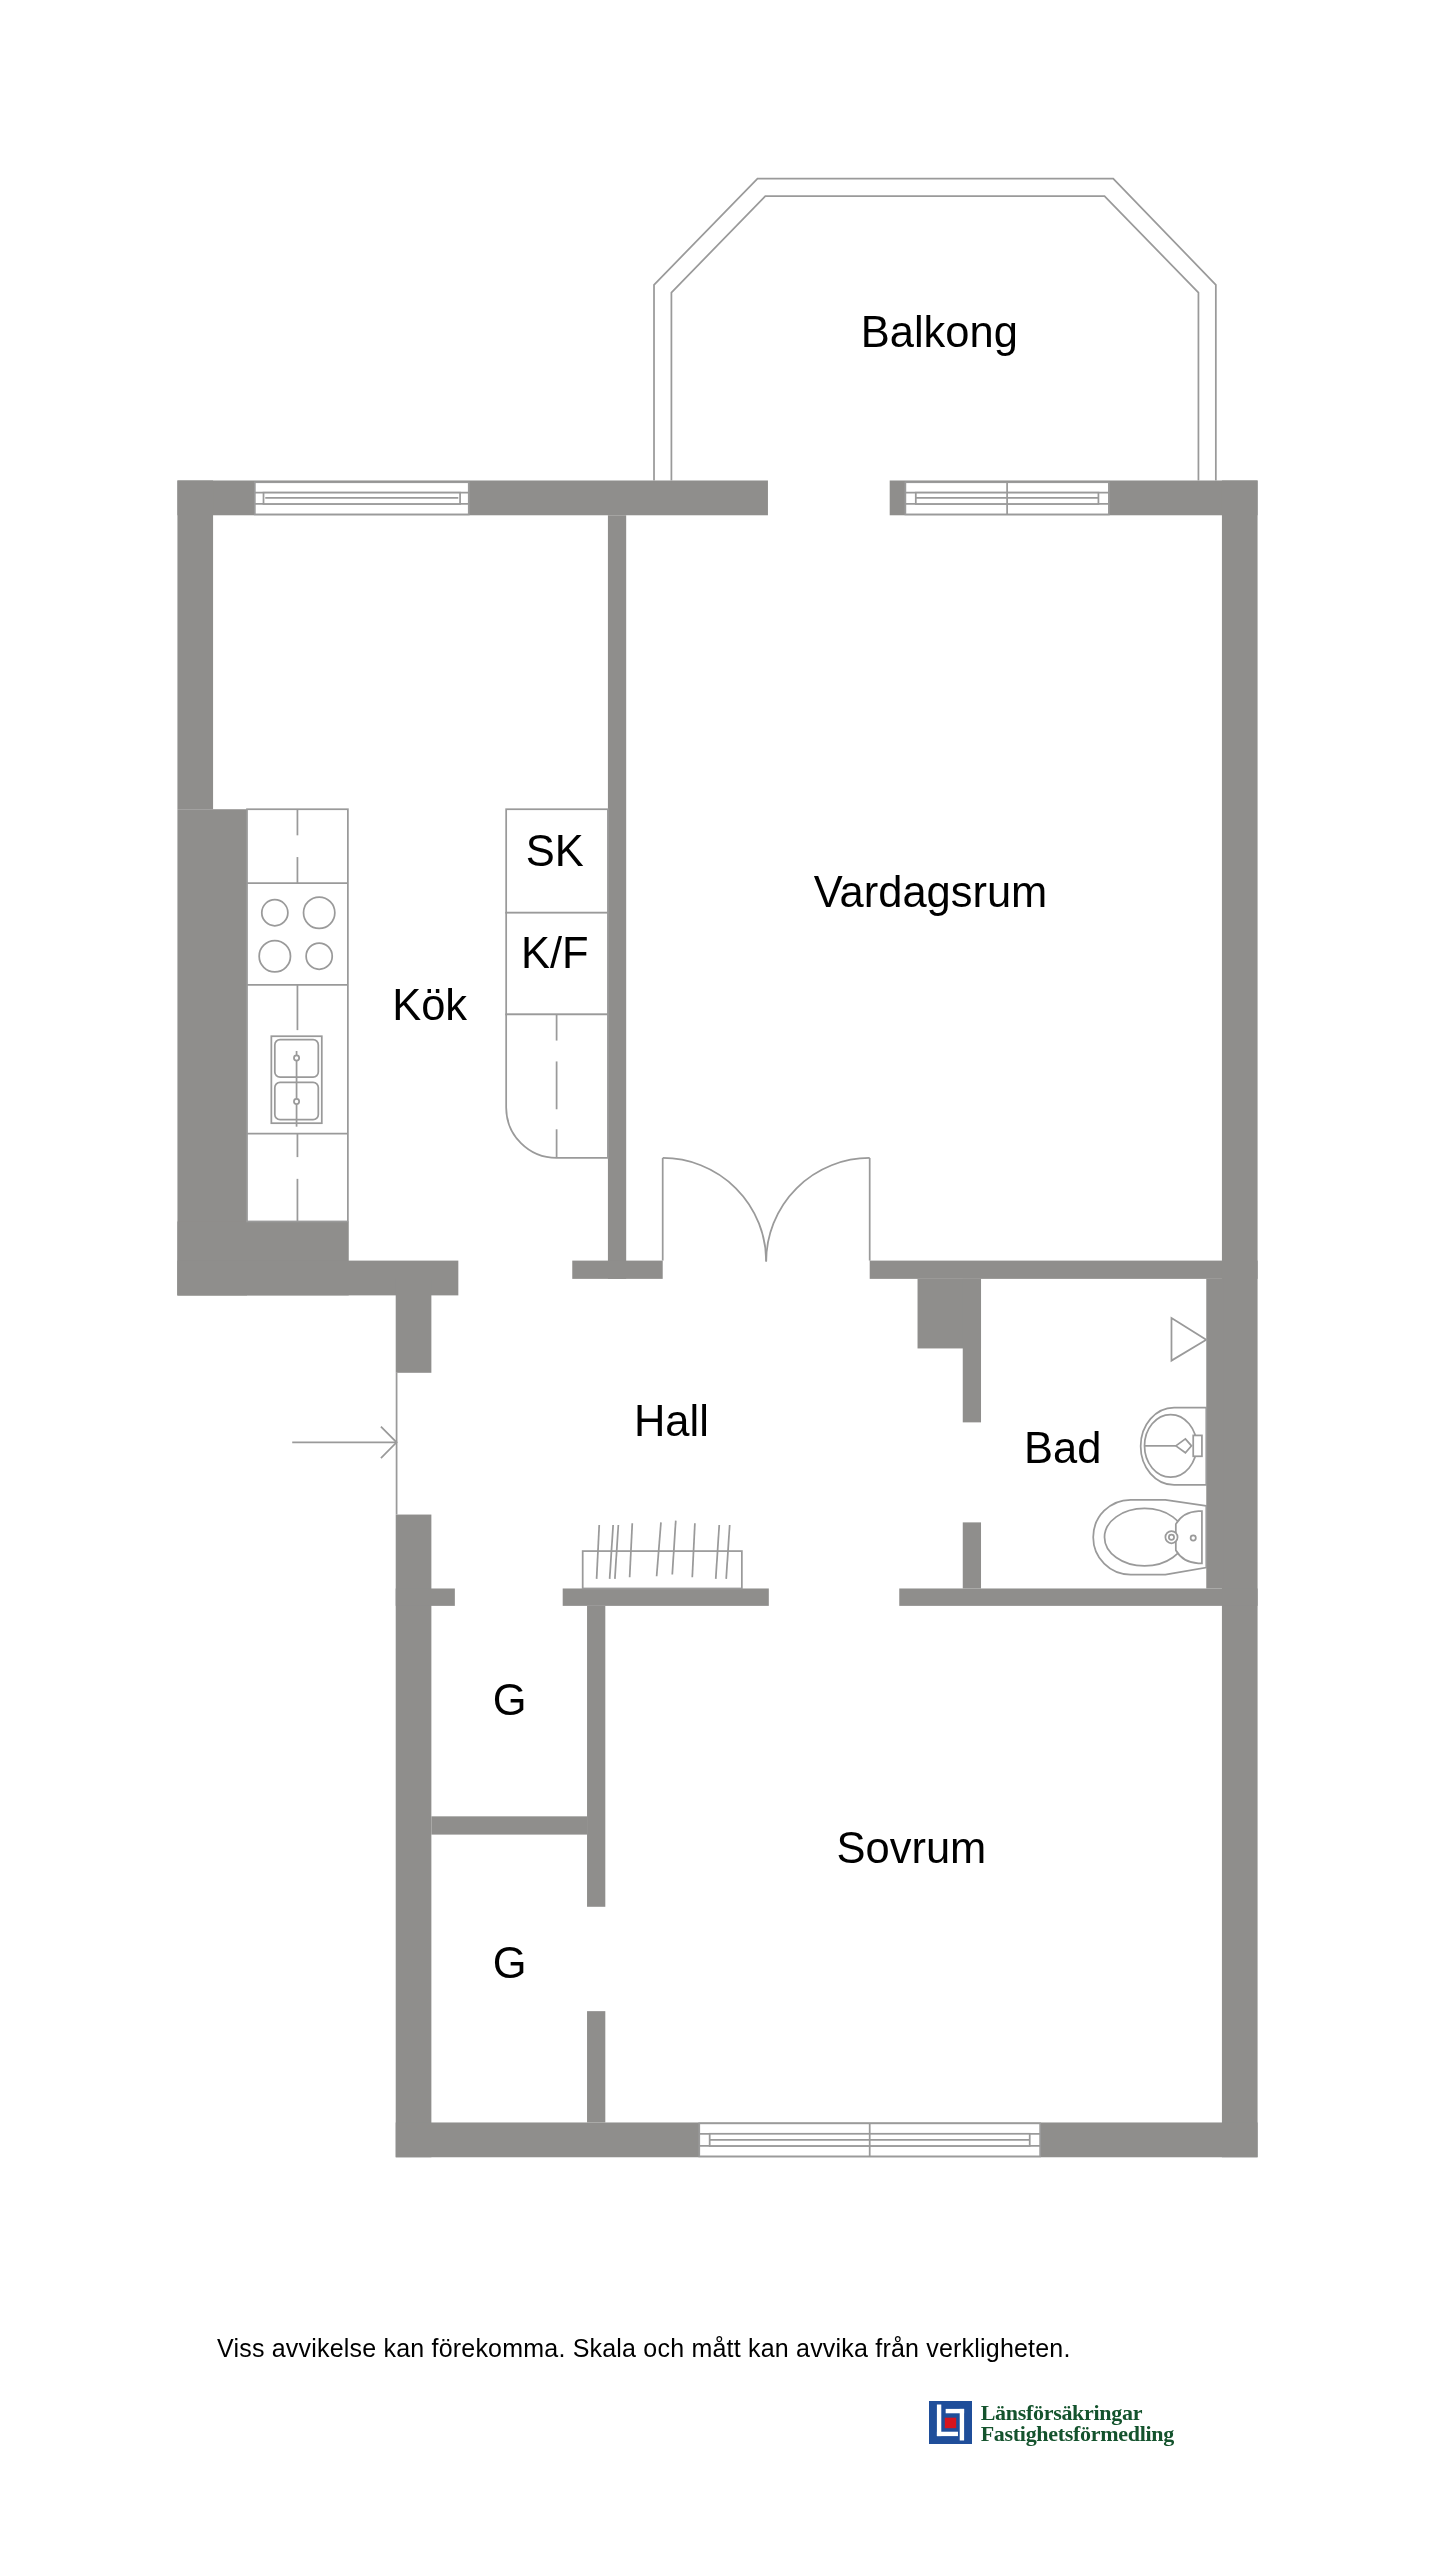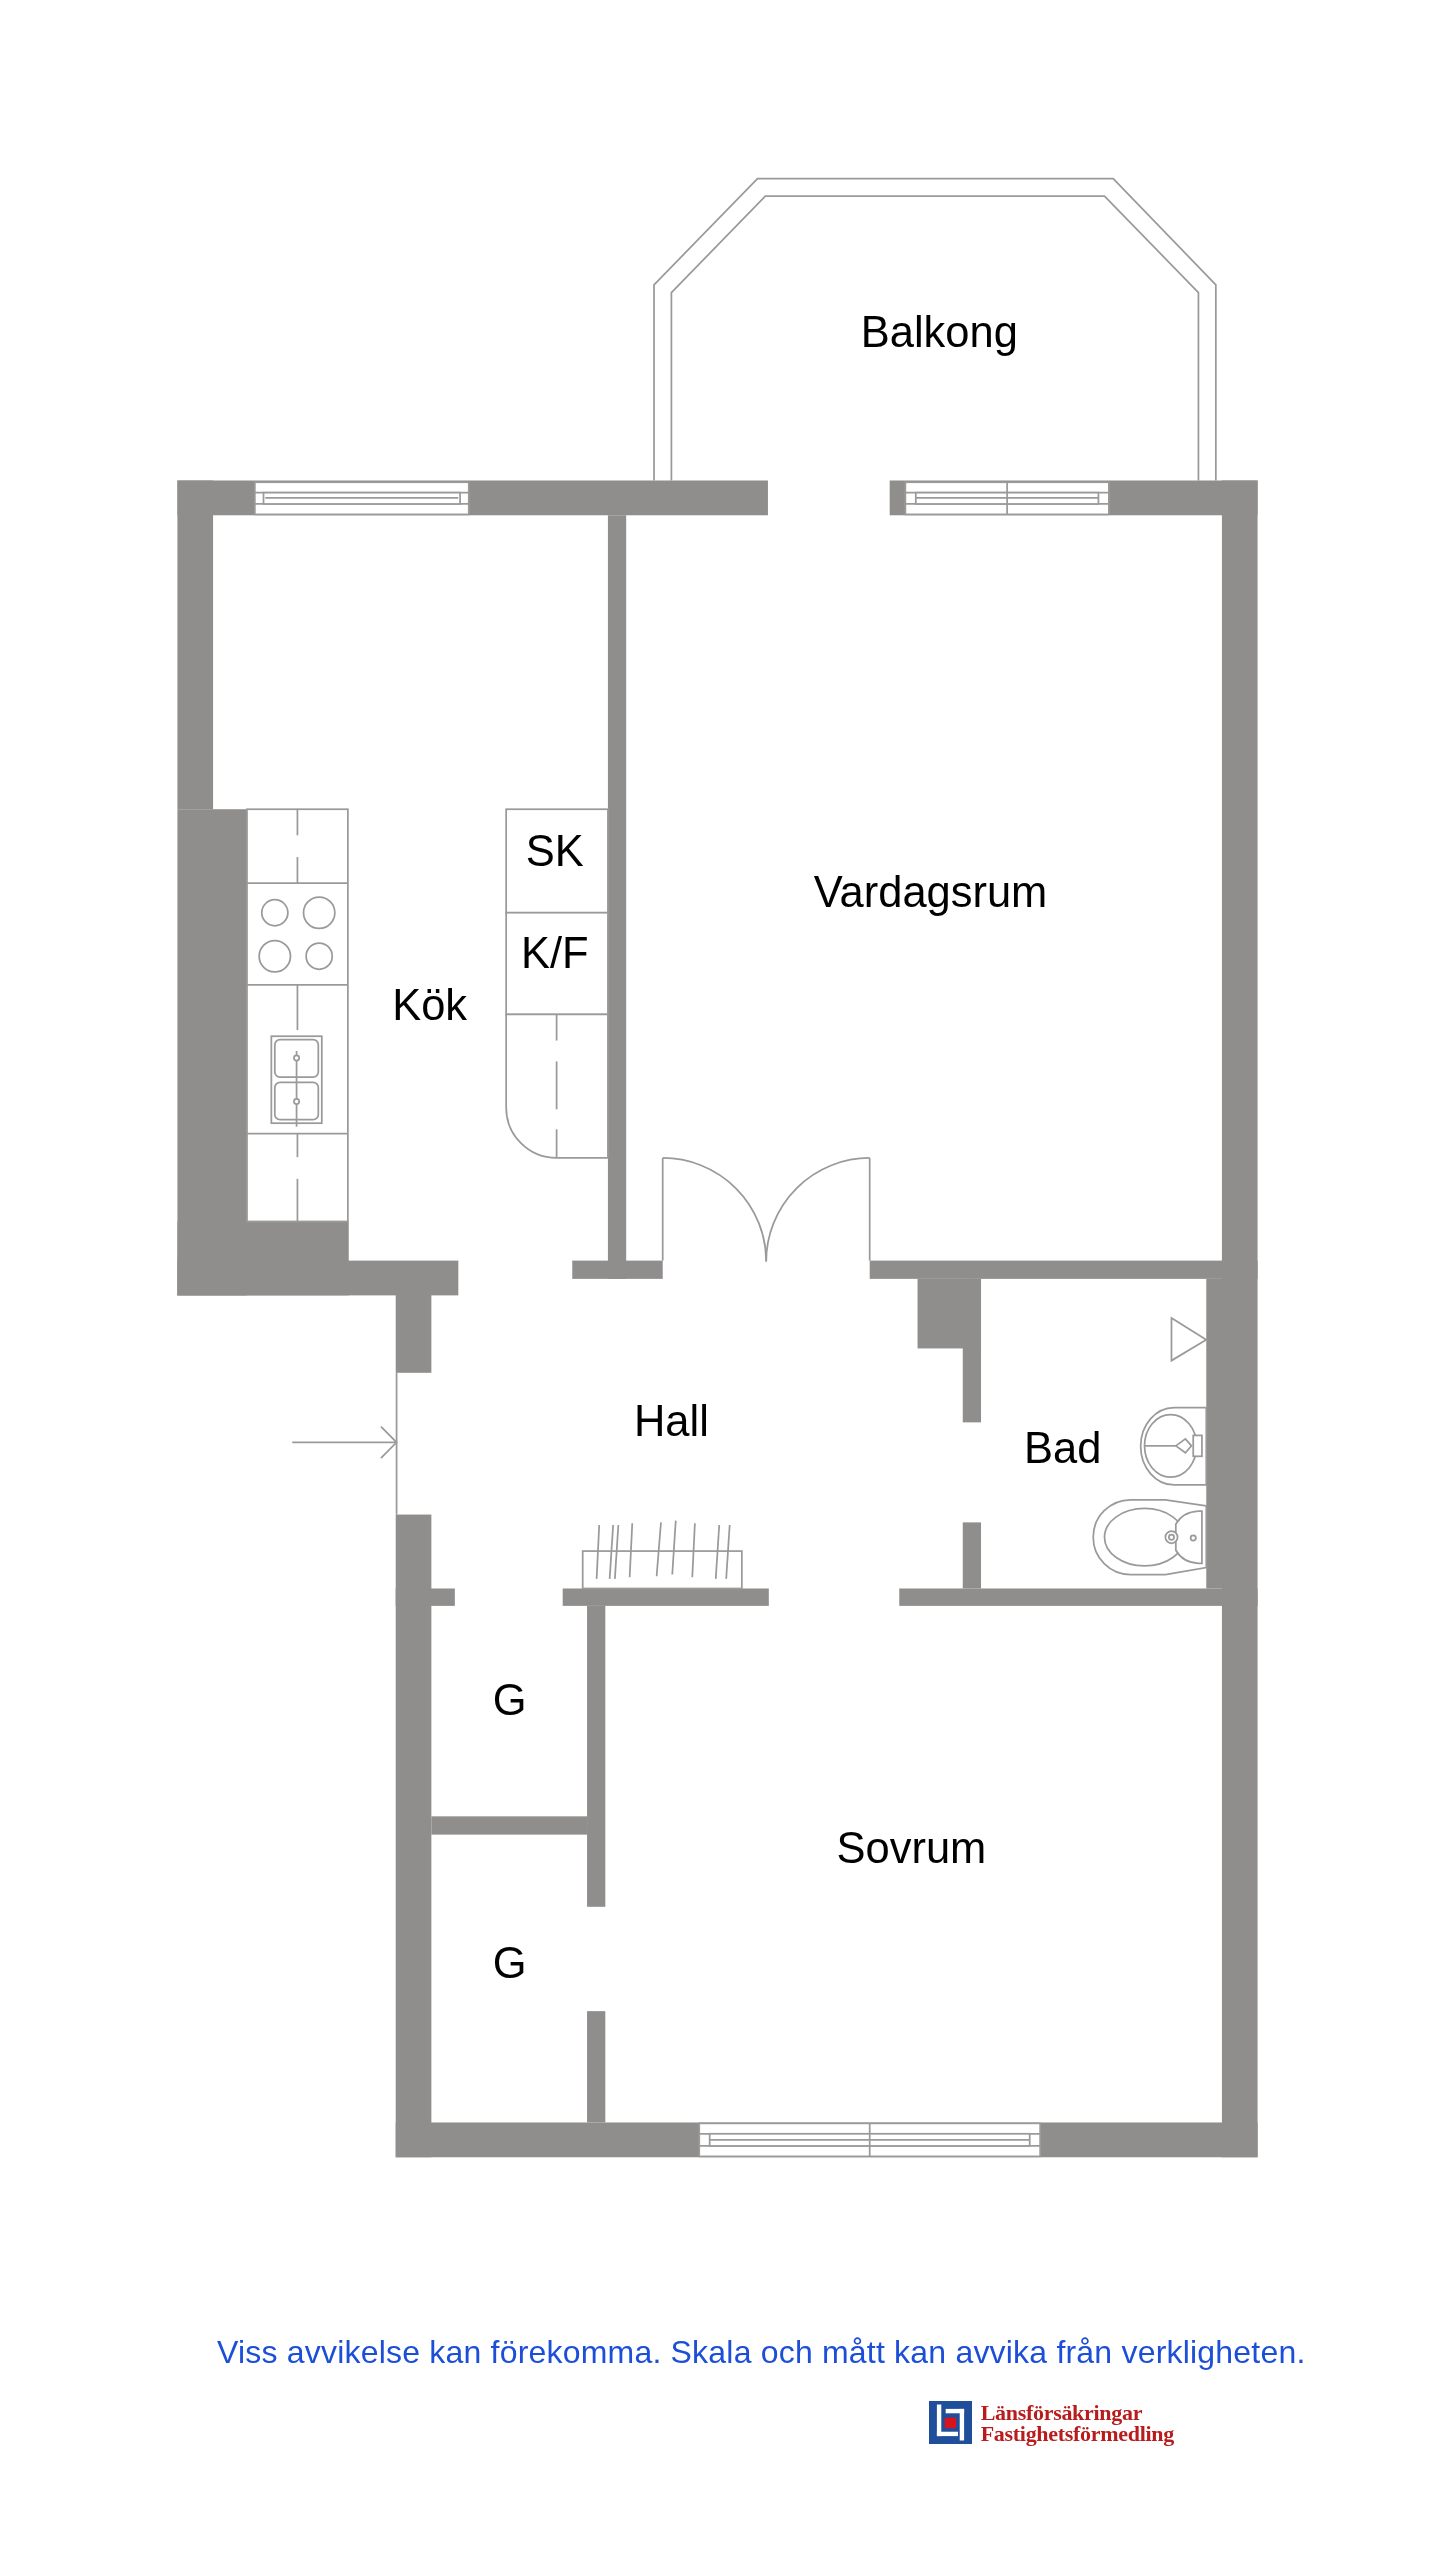--- a/index.html
+++ b/index.html
@@ -4,28 +4,28 @@
 <style>
   html, body { margin: 0; padding: 0; background: #ffffff; }
   body { width: 1435px; height: 2576px; position: relative; overflow: hidden; }
   #plan { position: absolute; left: 0; top: 0; width: 1435px; height: 2576px; }
   .wall { fill: #8f8e8c; }
   .line { fill: none; stroke: #9a9a9a; stroke-width: 2; }
   .fixture { fill: #ffffff; stroke: #9a9a9a; stroke-width: 2; }
   .room-label { font-family: "Liberation Sans", sans-serif; font-size: 50px; fill: #000000; }
   .footer-note {
     position: absolute; left: 217px; top: 2334px;
-    font-family: "Liberation Sans", sans-serif; font-size: 32px; color: #1d4ed8;
+    font-family: "Liberation Sans", sans-serif; font-size: 25px; color: #000000;
     letter-spacing: 0.2px; white-space: nowrap;
   }
   .logo { position: absolute; left: 929px; top: 2394px; width: 296px; height: 57px; display: flex; align-items: center; }
   .logo-mark { width: 43px; height: 43px; flex: none; }
   .logo-text {
     margin-left: 8.7px; font-family: "Liberation Serif", serif; font-weight: bold;
-    color: #b91c1c; font-size: 22px; line-height: 21px; letter-spacing: -0.3px;
+    color: #14532d; font-size: 22px; line-height: 21px; letter-spacing: -0.3px;
   }
 </style>
 </head>
 <body>
 
 <svg id="plan" viewBox="0 0 1650 2961" xmlns="http://www.w3.org/2000/svg">
 
   <g>
     <polyline class="line" points="752,552 752,327 871,205 1280,205 1398,327 1398,552"></polyline>
     <polyline class="line" points="772,552 772,336 880,225 1270,225 1378,336 1378,552"></polyline>

